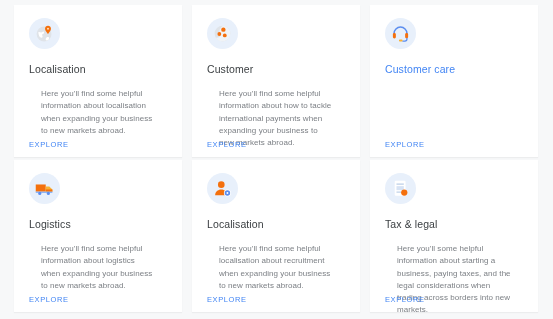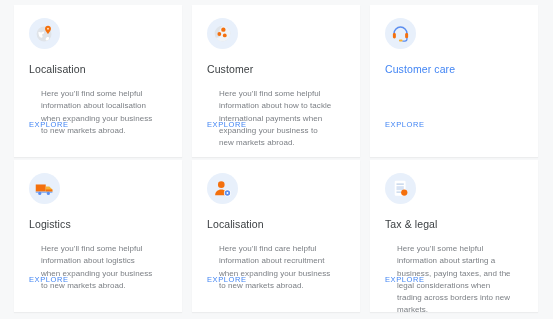--- a/index.html
+++ b/index.html
@@ -59,21 +59,21 @@
   .card-body {
     font-size: 8px;
     line-height: 12.3px;
     color: #7b7f84;
     letter-spacing: 0.05px;
     margin: 12px;
   }
   .card-explore {
     position: absolute;
     left: 15px;
-    bottom: 28px;
+    bottom: 8px;
     font-size: 7.5px;
     letter-spacing: 0.6px;
     color: #4285f4;
     text-transform: uppercase;
     cursor: pointer;
     text-decoration: none;
   }
 </style>
 </head>
 <body>
@@ -144,21 +144,21 @@
     <div class="card-icon-wrap">
       <svg width="21" height="21" viewBox="0 0 24 24">
         <circle cx="10.6" cy="7.6" r="3.8" fill="#f4700d"></circle>
         <path d="M3.6 19.6c0-3.7 3.1-6.4 7-6.4s7 2.7 7 6.4z" fill="#f4700d"></path>
         <circle cx="17.6" cy="17.2" r="4" fill="#ffffff"></circle>
         <circle cx="17.6" cy="17.2" r="3.1" fill="#5b8def"></circle>
         <circle cx="17.6" cy="17.2" r="1.1" fill="#ffffff"></circle>
       </svg>
     </div>
     <div class="card-title">Localisation</div>
-    <p class="card-body">Here you'll find care helpful information about recruitment when expanding your business to new markets abroad.</p>
+    <p class="card-body">Here you'll find some helpful localisation about recruitment when expanding your business to new markets abroad.</p>
     <a class="card-explore" href="#">EXPLORE</a>
   </div>
 
   <div class="card">
     <div class="card-icon-wrap">
       <svg width="21" height="21" viewBox="0 0 24 24">
         <rect x="5.4" y="3.2" width="12.4" height="17.2" rx="1.2" fill="#ffffff"></rect>
         <rect x="7.4" y="6.2" width="8.4" height="1.6" fill="#c3d4ea"></rect>
         <rect x="7.4" y="9.3" width="8.4" height="4.6" fill="#d7e3f4"></rect>
         <rect x="7.4" y="15.4" width="5.2" height="1.5" fill="#c3d4ea"></rect>

